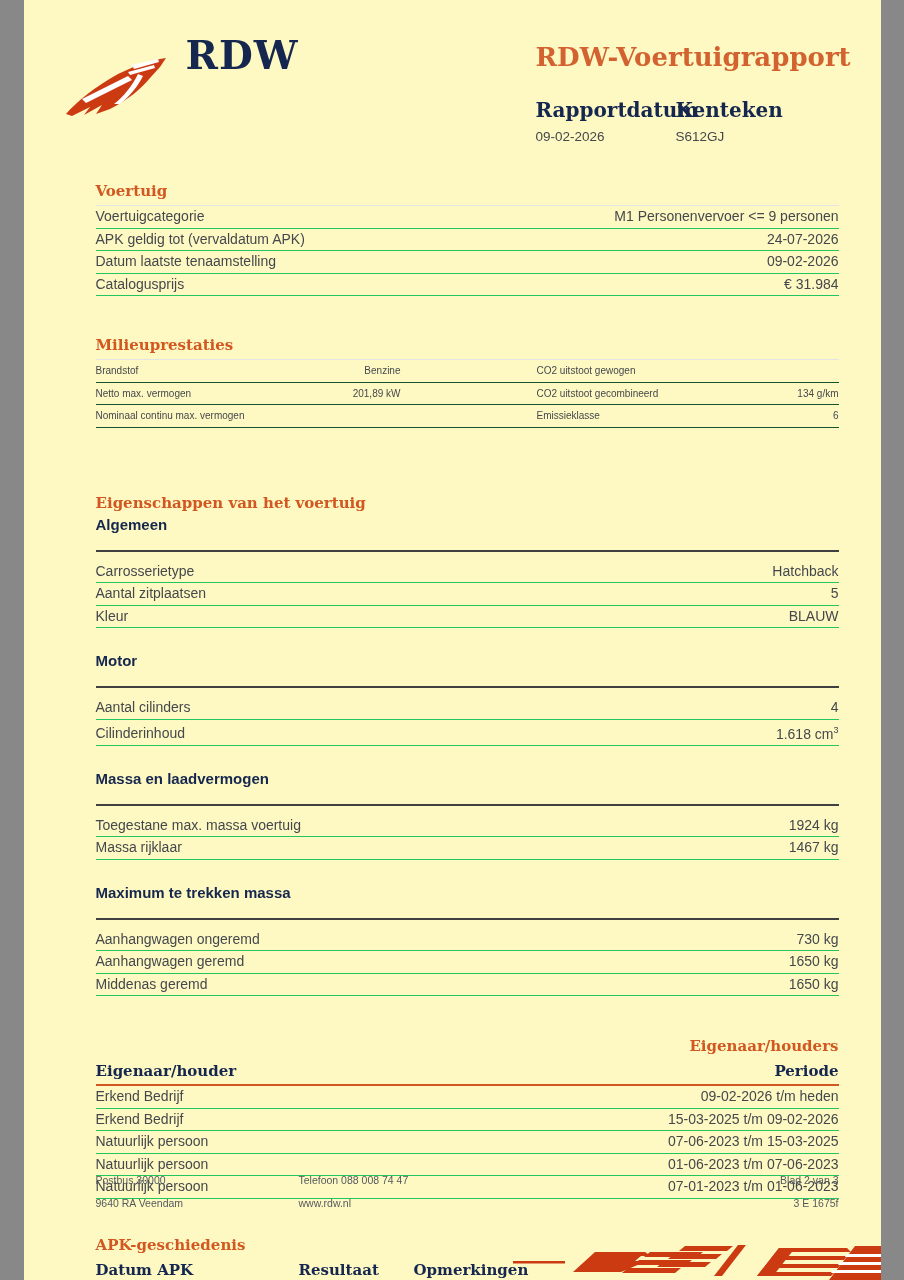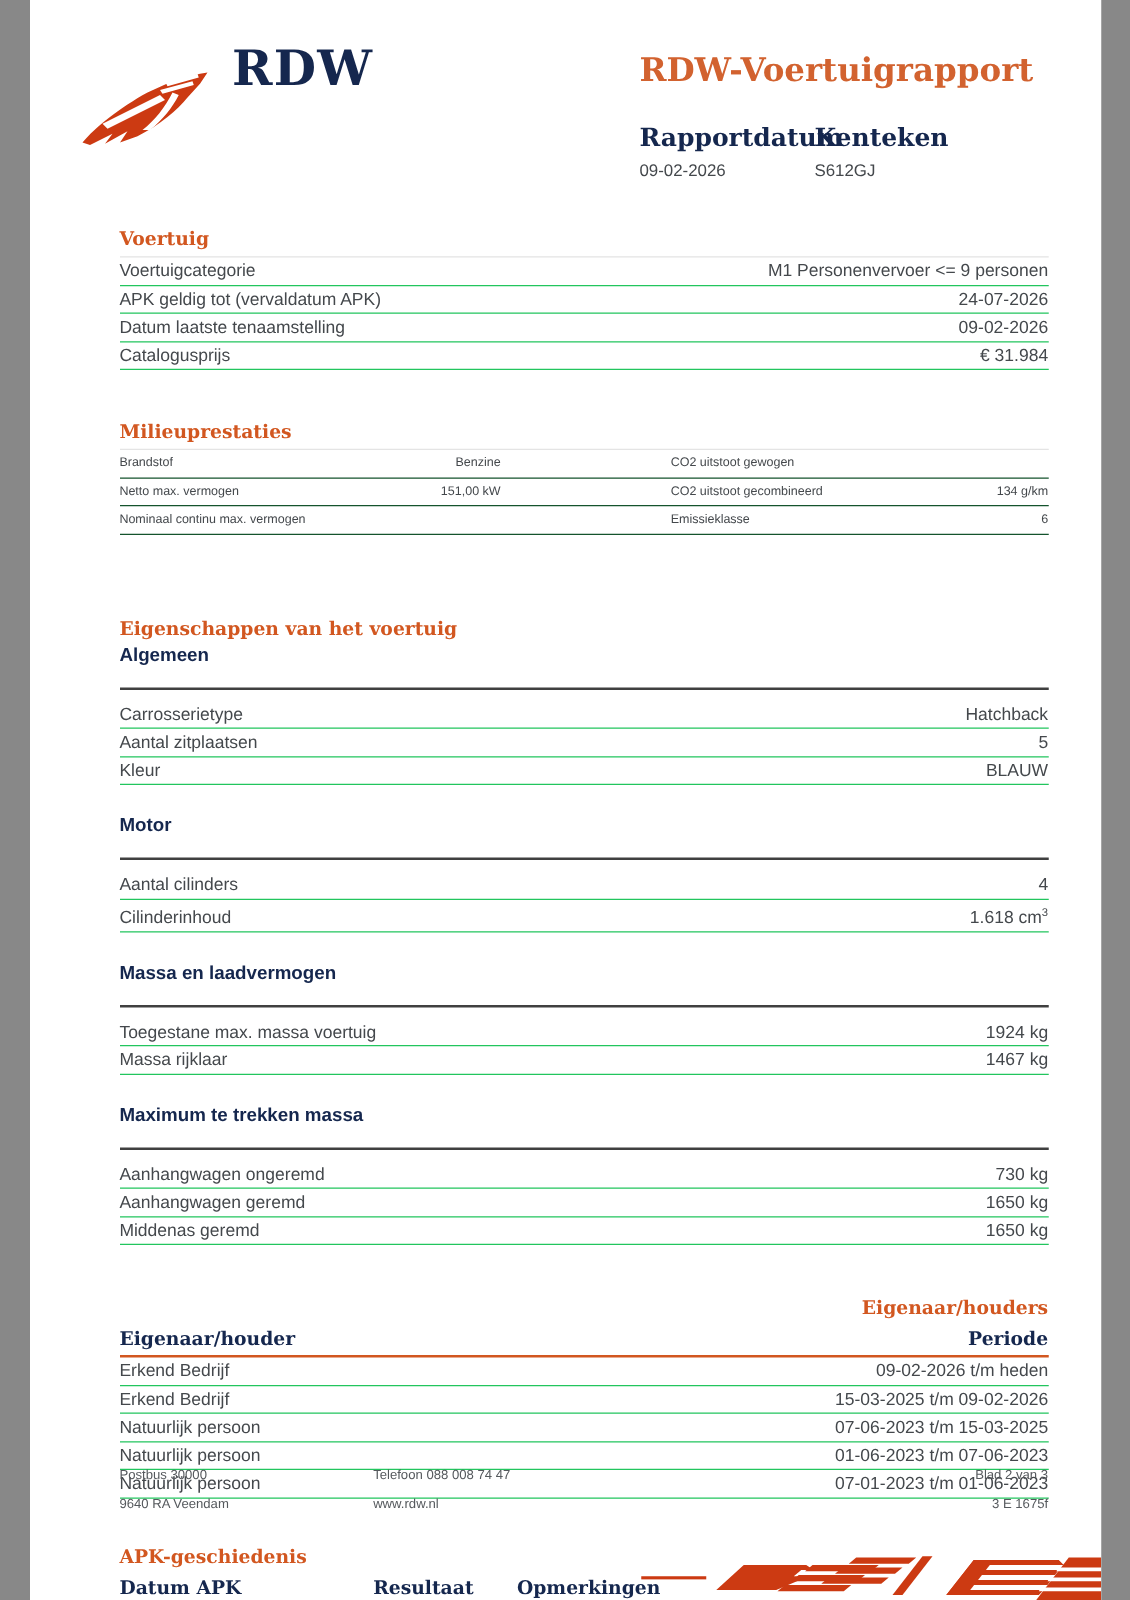--- a/index.html
+++ b/index.html
@@ -1,28 +1,28 @@
 <!DOCTYPE html>
 <html><head>
 <meta charset="utf-8">
 <style>
   html,body { margin:0; padding:0; background:#888; }
   .page {
     position:relative; width:857px; height:1280px; margin:0 auto;
-    background:#ffffff; overflow:hidden;
+    background:#fef9c3; overflow:hidden;
     font-family:"Liberation Sans", sans-serif; color:#44484c;
   }
   
   .logo-icon { position:absolute; left:38px; top:52px; width:112px; height:78px; }
   .logo-text {
     position:absolute; left:162px; top:34px;
     font-family:"DejaVu Serif", serif; font-weight:bold;
     font-size:39px; line-height:42px; color:#15274e; letter-spacing:1px;
   }
-  .title-block { position:absolute; left:488px; top:42px; width:340px; }
+  .title-block { position:absolute; left:512px; top:42px; width:340px; }
   .report-title {
     font-family:"DejaVu Serif", serif; font-weight:bold;
     font-size:26px; line-height:30px; color:#d2622f; margin:0;
   }
   .meta { display:flex; margin-top:26px; }
   .meta-col1 { width:140px; }
   .meta-label {
     font-family:"DejaVu Serif", serif; font-weight:bold;
     font-size:20px; color:#15274e;
   }
@@ -149,21 +149,21 @@
       <div class="rows">
         <div class="mrow">
           <span>Brandstof</span>
           <span class="lval">Benzine</span>
           <span></span>
           <span>CO2 uitstoot gewogen</span>
           <span class="rval"></span>
         </div>
         <div class="mrow">
           <span>Netto max. vermogen</span>
-          <span class="lval">151,00 kW</span>
+          <span class="lval">201,89 kW</span>
           <span></span>
           <span>CO2 uitstoot gecombineerd</span>
           <span class="rval">134 g/km</span>
         </div>
         <div class="mrow">
           <span>Nominaal continu max. vermogen</span>
           <span class="lval"></span>
           <span></span>
           <span>Emissieklasse</span>
           <span class="rval">6</span>

